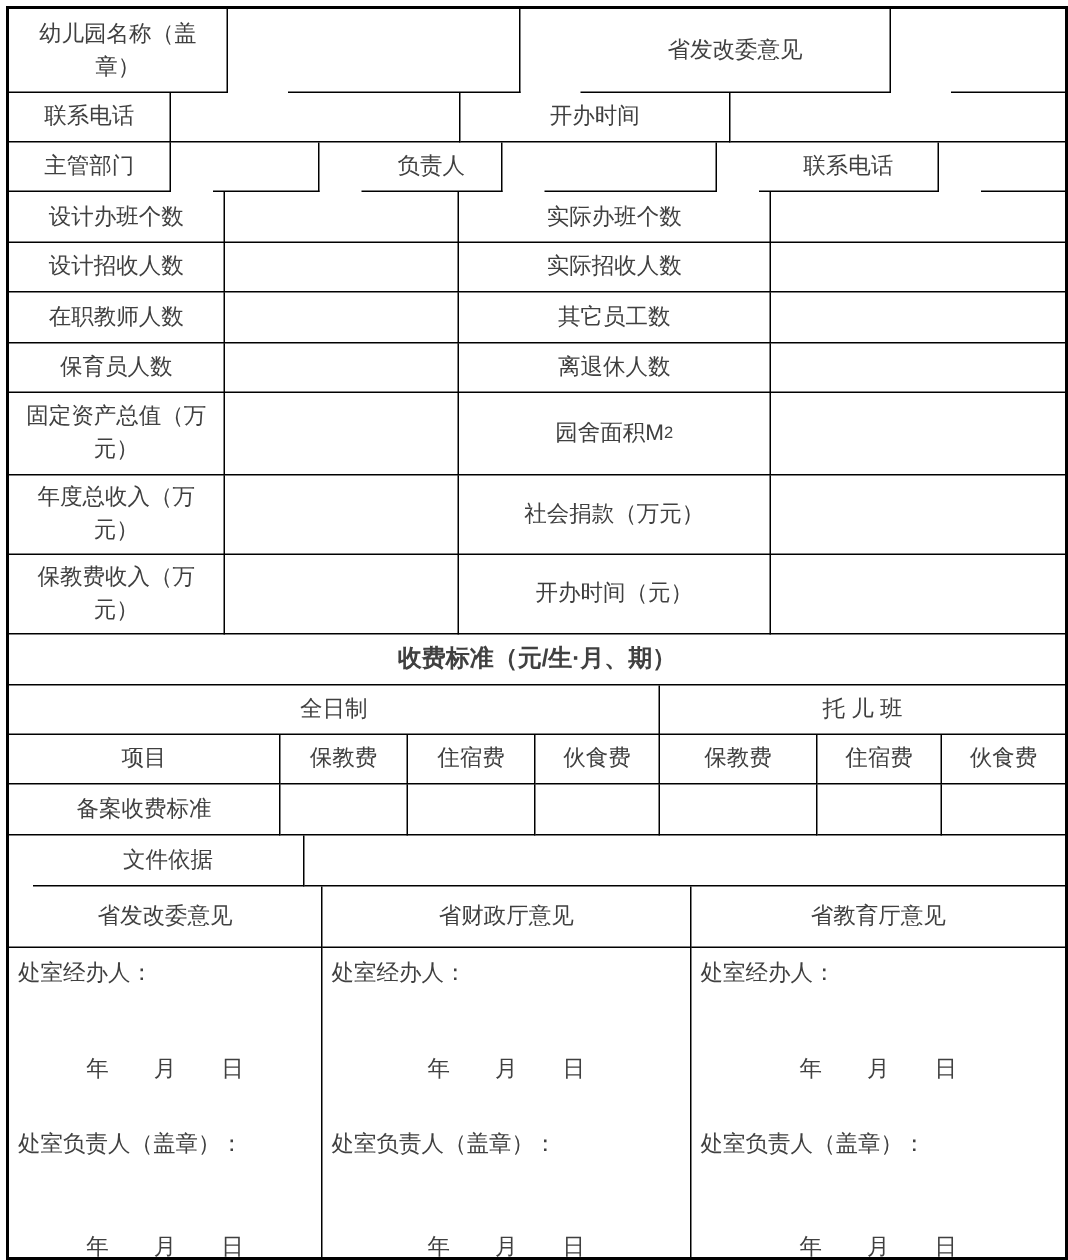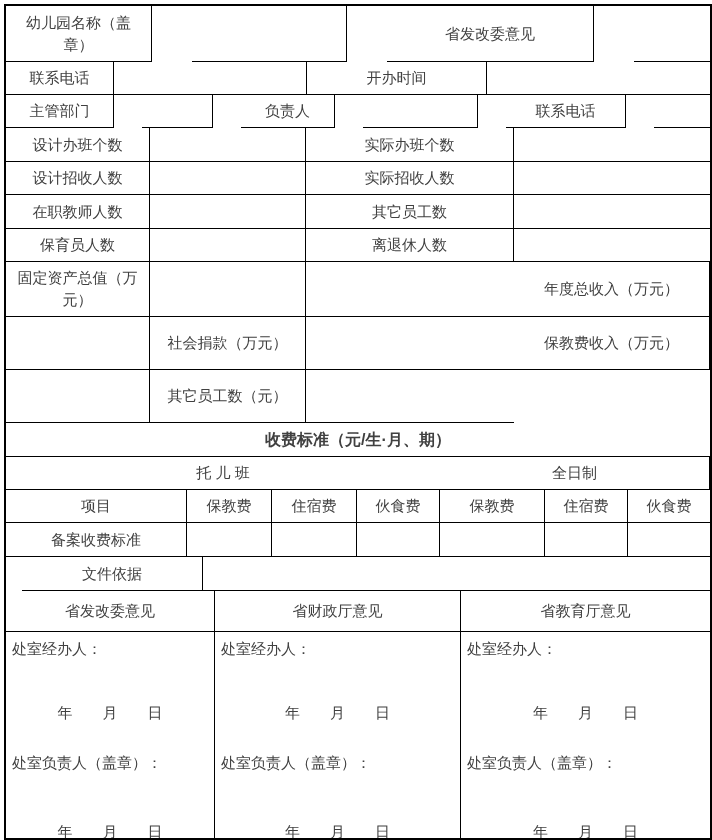--- a/index.html
+++ b/index.html
@@ -81,40 +81,44 @@
 
     <div class="c nopad">保育员人数</div>
     <div class="c"></div>
     <div class="c">离退休人数</div>
     <div class="c lc"></div>
   </div>
 
   <div class="sec" style="grid-template-columns:144px 156px 208px 196px;grid-template-rows:55px 53px 53px;">
     <div class="c" style="padding:1px 2px;">固定资产总值（万元）</div>
     <div class="c"></div>
+    <div class="c">
+        <span>园舍面积M</span>
+        <sup>2</sup>
+      </div>
     <div class="c lc"></div>
 
     <div class="c" style="padding:1px 18px;">年度总收入（万元）</div>
     <div class="c"></div>
     <div class="c">社会捐款（万元）</div>
     <div class="c lc"></div>
 
     <div class="c" style="padding:1px 18px;">保教费收入（万元）</div>
     <div class="c"></div>
-    <div class="c">其它员工数（元）</div>
+    <div class="c">开办时间（元）</div>
     <div class="c lc"></div>
   </div>
 
   <div class="sec" style="grid-template-columns:704px;grid-template-rows:34px;">
     <div class="c lc title">收费标准（元/生·月、期）</div>
   </div>
 
   <div class="sec" style="grid-template-columns:434px 270px;grid-template-rows:33px;">
+    <div class="c">全日制</div>
     <div class="c lc">托 儿 班</div>
-    <div class="c">全日制</div>
   </div>
 
   <div class="sec" style="grid-template-columns:181px 85px 85px 83px 105px 83px 82px;grid-template-rows:33px 34px;">
     <div class="c">项目</div>
     <div class="c nopad">保教费</div>
     <div class="c nopad">住宿费</div>
     <div class="c nopad">伙食费</div>
     <div class="c nopad">保教费</div>
     <div class="c nopad">住宿费</div>
     <div class="c nopad lc">伙食费</div>

